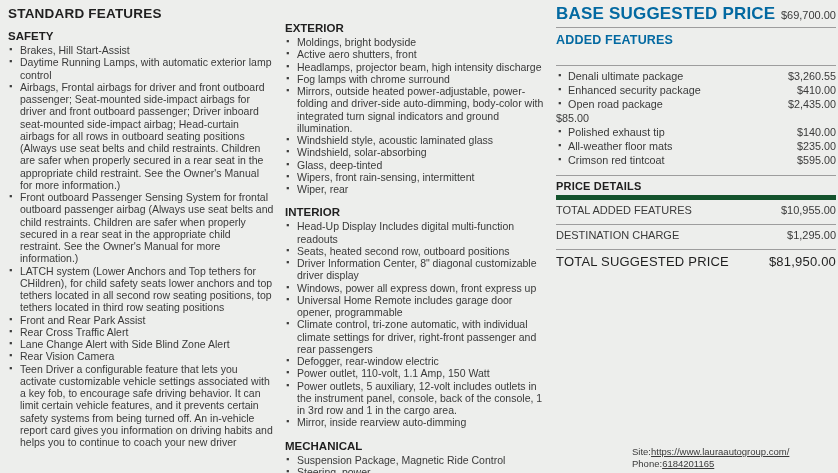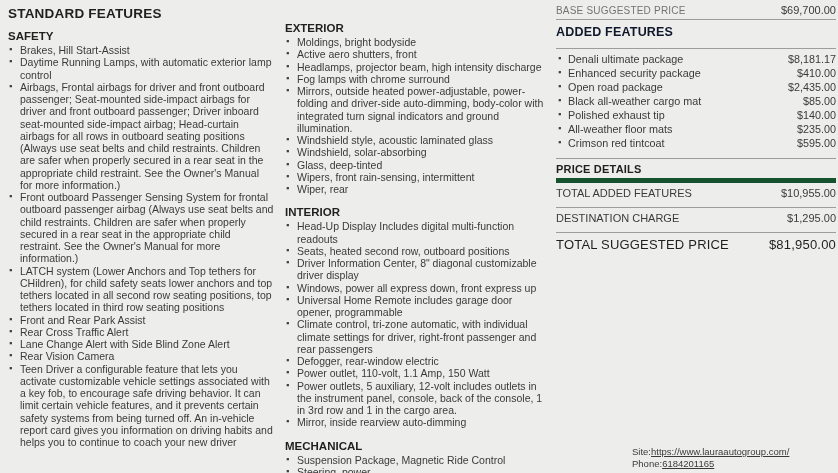--- a/index.html
+++ b/index.html
@@ -35,25 +35,25 @@
     font-size:9px;color:#3a3a3a;
   }
 
   
   .price-panel{position:absolute;left:556px;top:0;width:280px;}
   .price-row{
     display:flex;justify-content:space-between;align-items:baseline;
     padding:4px 0 3px 0;
   }
   .rule{border-bottom:1px solid #9d9d9d;}
-  .base-label{font-size:10px;font-weight:normal;color:#737373;letter-spacing:.2px;}
+  .base-label{font-size:17px;font-weight:bold;color:#0369a1;letter-spacing:.2px;}
   .base-value{font-size:11px;color:#3a3a3a;}
   .panel-heading{
-    font-size:12.5px;font-weight:bold;color:#0f172a;letter-spacing:.2px;
-    padding:5px 0 9px 0;
+    font-size:12.5px;font-weight:bold;color:#0369a1;letter-spacing:.2px;
+    padding:5px 0 18px 0;
   }
   ul.af-list{
     list-style:none;margin:3px 0 0 0;padding:0;
     font-size:10.8px;line-height:14px;color:#3a3a3a;
   }
   ul.af-list li{display:flex;justify-content:space-between;}
   ul.af-list .af-label{position:relative;padding-left:12px;}
   ul.af-list .af-label::before{
     content:"▪";position:absolute;left:2px;top:-1px;font-size:9px;
   }
@@ -156,35 +156,34 @@
       <span class="base-label">BASE SUGGESTED PRICE</span>
       <span class="base-value">$69,700.00</span>
     </div>
 
     <div class="panel-heading rule">ADDED FEATURES</div>
 
     <ul class="af-list">
 
         <li>
           <span class="af-label">Denali ultimate package</span>
-          <span class="af-value">$8,181.17</span>
+          <span class="af-value">$3,260.55</span>
         </li>
 
         <li>
           <span class="af-label">Enhanced security package</span>
           <span class="af-value">$410.00</span>
         </li>
 
         <li>
           <span class="af-label">Open road package</span>
           <span class="af-value">$2,435.00</span>
         </li>
 
         <li>
-          <span class="af-label">Black all-weather cargo mat</span>
           <span class="af-value">$85.00</span>
         </li>
 
         <li>
           <span class="af-label">Polished exhaust tip</span>
           <span class="af-value">$140.00</span>
         </li>
 
         <li>
           <span class="af-label">All-weather floor mats</span>

